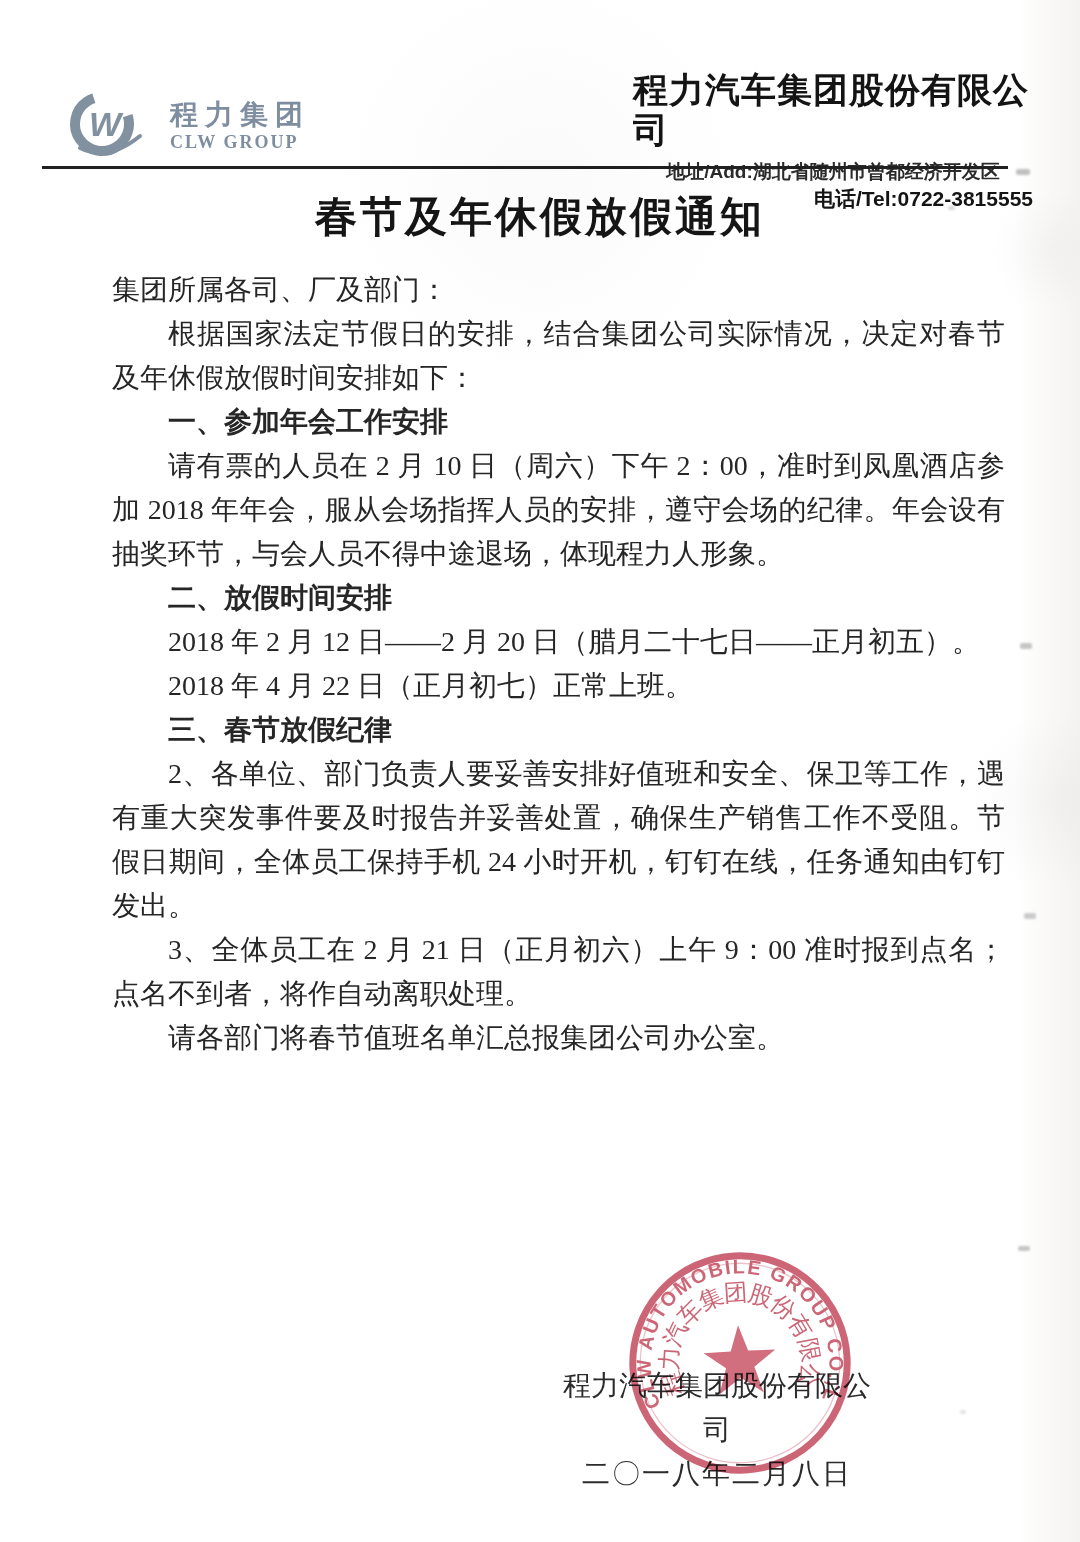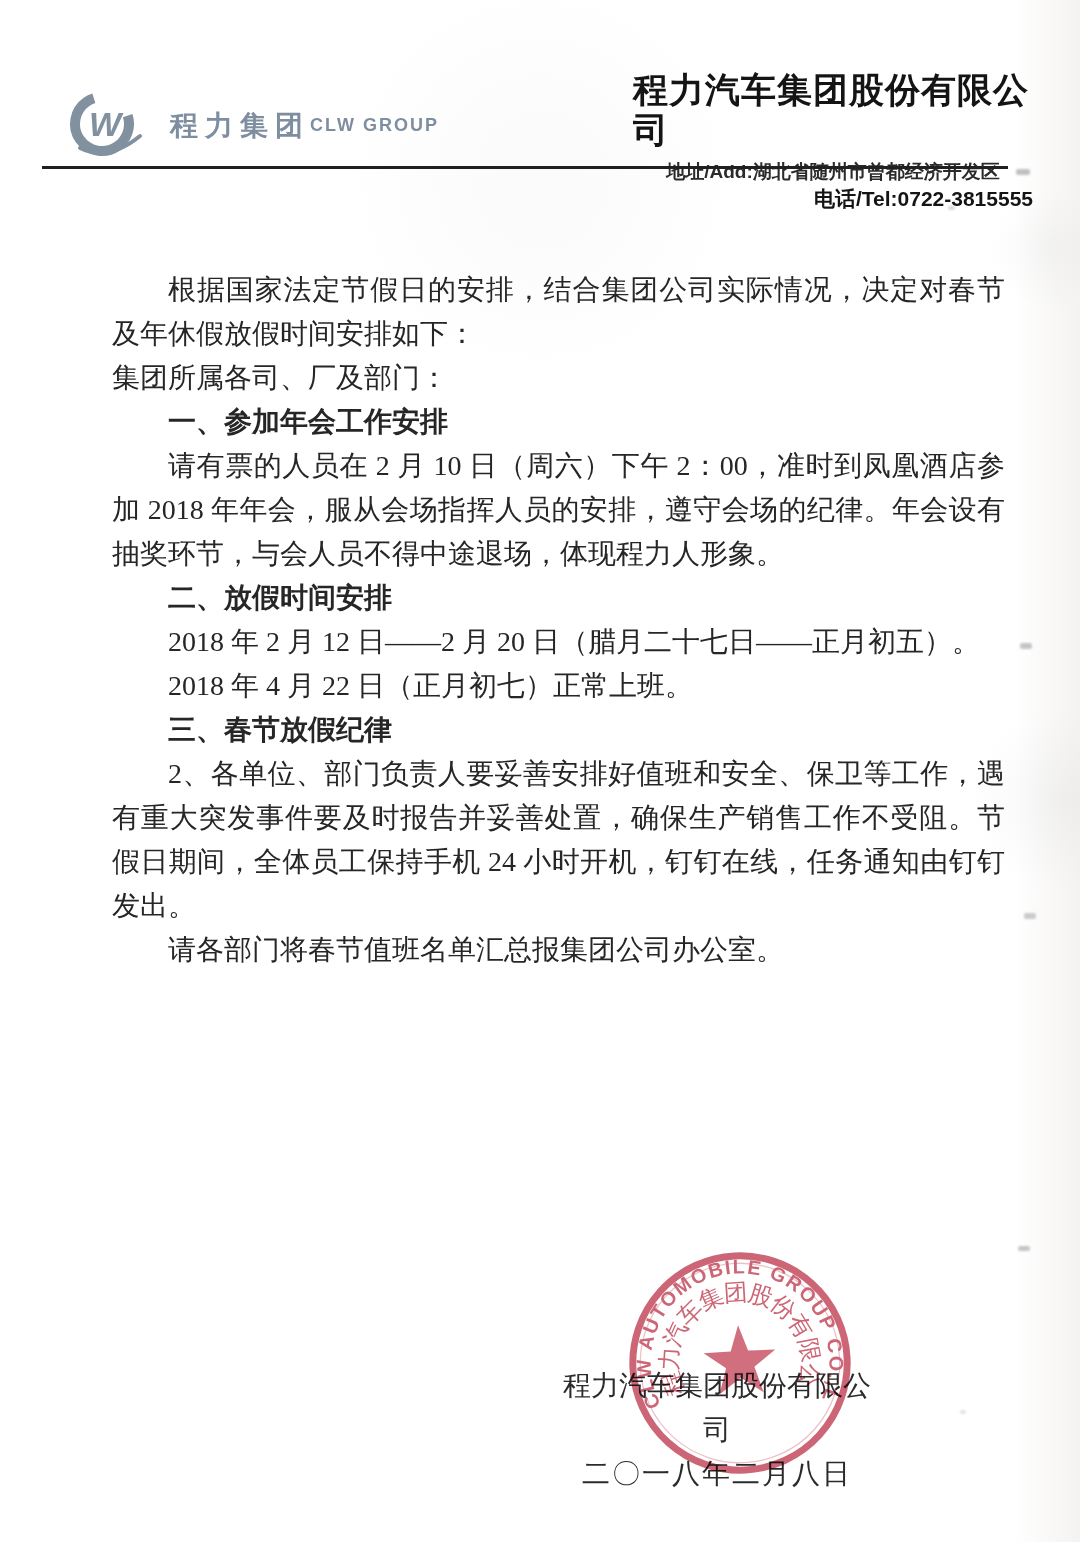--- a/index.html
+++ b/index.html
@@ -12,24 +12,24 @@
       linear-gradient(90deg, #ffffff 0%, #ffffff 94%, #f4f3f1 100%),
       #ffffff;
     font-family:"Liberation Serif","DejaVu Serif",serif;
     color:#262626;
   }
   .page{position:relative;width:1080px;height:1542px;}
   
   .header{position:absolute;top:0;left:0;width:100%;}
   .logo-block{position:absolute;left:56px;top:84px;display:flex;align-items:center;}
   .logo-mark{width:104px;height:84px;}
-  .logo-text{margin-left:10px;display:flex;flex-direction:row;line-height:1;}
+  .logo-text{margin-left:10px;display:flex;flex-direction:column;line-height:1;}
   .logo-cn{font-family:"Liberation Sans","DejaVu Sans",sans-serif;font-weight:bold;
     font-size:28px;letter-spacing:7px;color:#7e8ea0;}
-  .logo-en{font-family:Liberation Sans, sans-serif;font-weight:bold;
+  .logo-en{font-family:Liberation Serif, serif;font-weight:bold;
     font-size:18px;letter-spacing:2px;color:#7e8ea0;margin-top:4px;}
   .company-block{position:absolute;left:633px;top:70px;width:400px;
     font-family:"Liberation Sans","DejaVu Sans",sans-serif;}
   .company-name{font-size:35px;font-weight:bold;color:#141414;letter-spacing:1px;line-height:1.15;}
   .company-address{font-size:19px;font-weight:bold;color:#2b2b2b;margin-top:8px;text-align:center;}
   .company-phone{font-size:21px;font-weight:bold;color:#141414;margin-top:0;text-align:right;}
   .header-rule{position:absolute;left:42px;top:166px;width:966px;height:3px;background:#202020;}
   
   .doc-title{position:absolute;left:0;top:189px;width:100%;text-align:center;
     font-size:42px;font-weight:bold;color:#151515;letter-spacing:3px;margin:0;}
@@ -77,31 +77,33 @@
       </div>
     </div>
     <div class="company-block">
       <div class="company-name">程力汽车集团股份有限公司</div>
       <div class="company-address">地址/Add:湖北省随州市曾都经济开发区</div>
       <div class="company-phone">电话/Tel:0722-3815555</div>
     </div>
   </div>
   <div class="header-rule"></div>
 
+  <h1 class="doc-title">春节及年休假放假通知</h1>
 
   <main class="doc-body">
+    <p class="para no-indent">集团所属各司、厂及部门：</p>
     <p class="para">根据国家法定节假日的安排，结合集团公司实际情况，决定对春节及年休假放假时间安排如下：</p>
-    <p class="para no-indent">集团所属各司、厂及部门：</p>
     <p class="para heading">一、参加年会工作安排</p>
     <p class="para">请有票的人员在 2 月 10 日（周六）下午 2：00，准时到凤凰酒店参加 2018 年年会，服从会场指挥人员的安排，遵守会场的纪律。年会设有抽奖环节，与会人员不得中途退场，体现程力人形象。</p>
     <p class="para heading">二、放假时间安排</p>
     <p class="para">2018 年 2 月 12 日——2 月 20 日（腊月二十七日——正月初五）。</p>
     <p class="para">2018 年 4 月 22 日（正月初七）正常上班。</p>
     <p class="para heading">三、春节放假纪律</p>
     <p class="para">2、各单位、部门负责人要妥善安排好值班和安全、保卫等工作，遇有重大突发事件要及时报告并妥善处置，确保生产销售工作不受阻。节假日期间，全体员工保持手机 24 小时开机，钉钉在线，任务通知由钉钉发出。</p>
+    <p class="para">3、全体员工在 2 月 21 日（正月初六）上午 9：00 准时报到点名；点名不到者，将作自动离职处理。</p>
     <p class="para">请各部门将春节值班名单汇总报集团公司办公室。</p>
   </main>
 
   <div class="signature">
     <div class="sig-company">程力汽车集团股份有限公司</div>
     <div class="sig-date">二〇一八年二月八日</div>
   </div>
 
   <svg class="stamp" viewBox="0 0 270 270" xmlns="http://www.w3.org/2000/svg">
     <defs>

